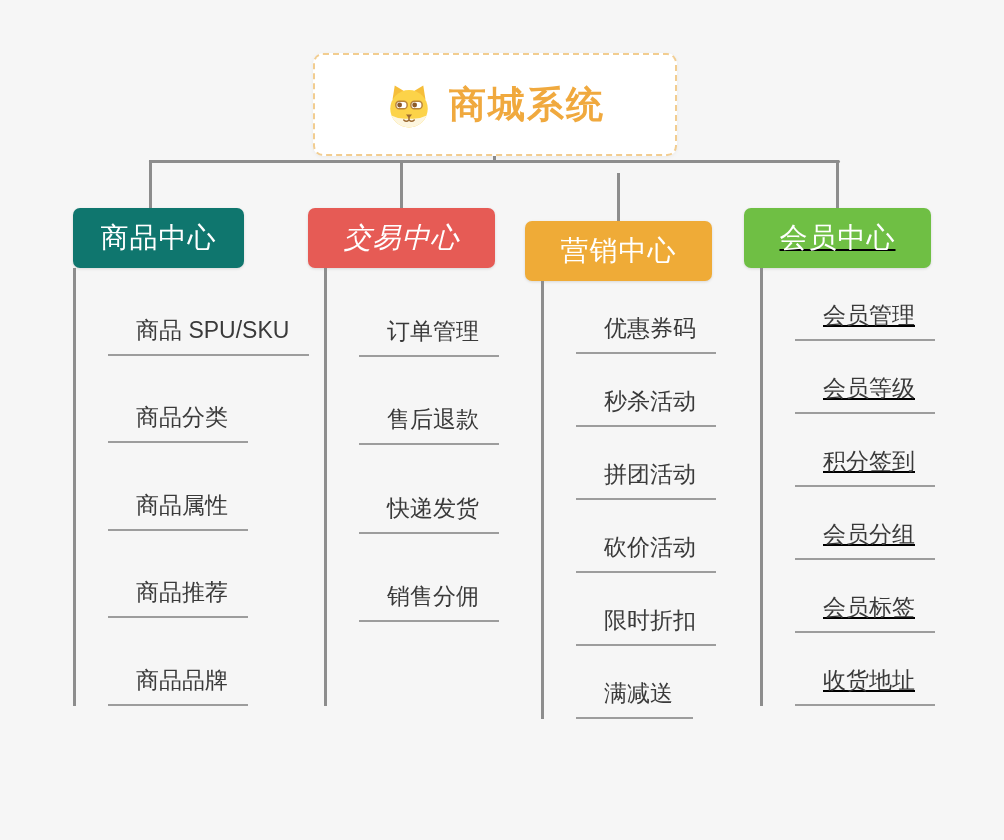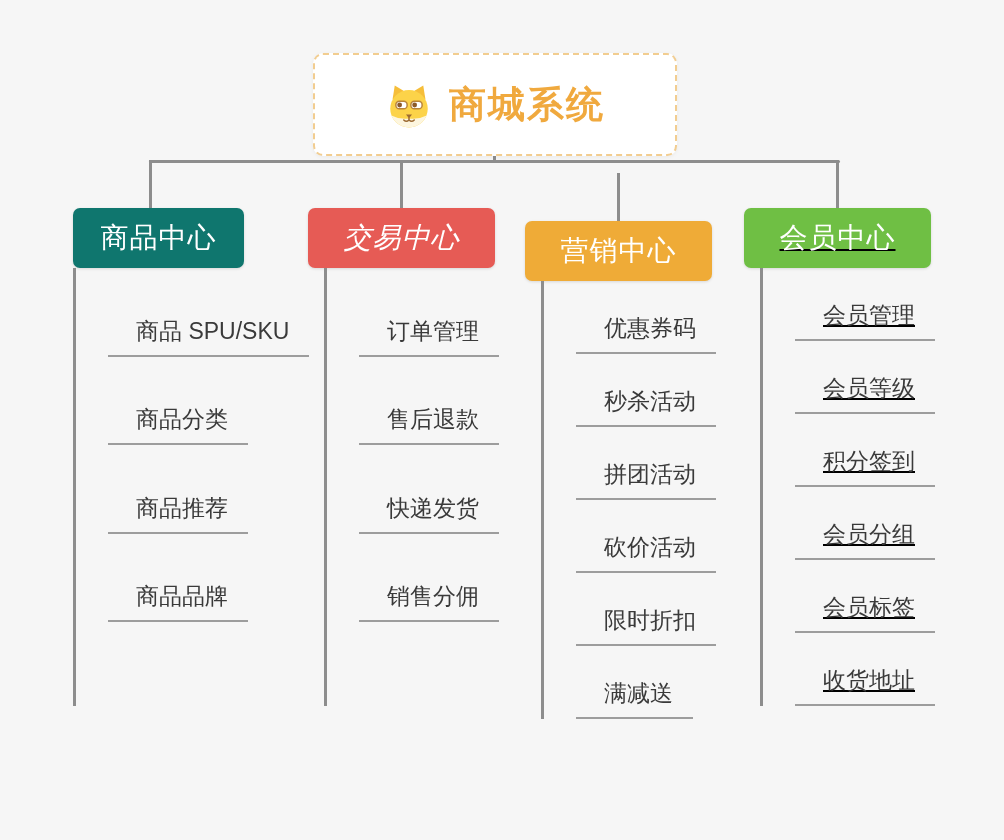--- a/index.html
+++ b/index.html
@@ -97,20 +97,23 @@
     <div class="leaves">
   <div class="leaf">
     <span class="leaf-label">商品 SPU/SKU</span>
   </div>
 
   <div class="leaf">
     <span class="leaf-label">商品分类</span>
   </div>
 
 
+  <div class="leaf">
+    <span class="leaf-label">商品属性</span>
+  </div>
 
   <div class="leaf">
     <span class="leaf-label">商品推荐</span>
   </div>
 
   <div class="leaf">
     <span class="leaf-label">商品品牌</span>
   </div>
 </div>
   </div>

